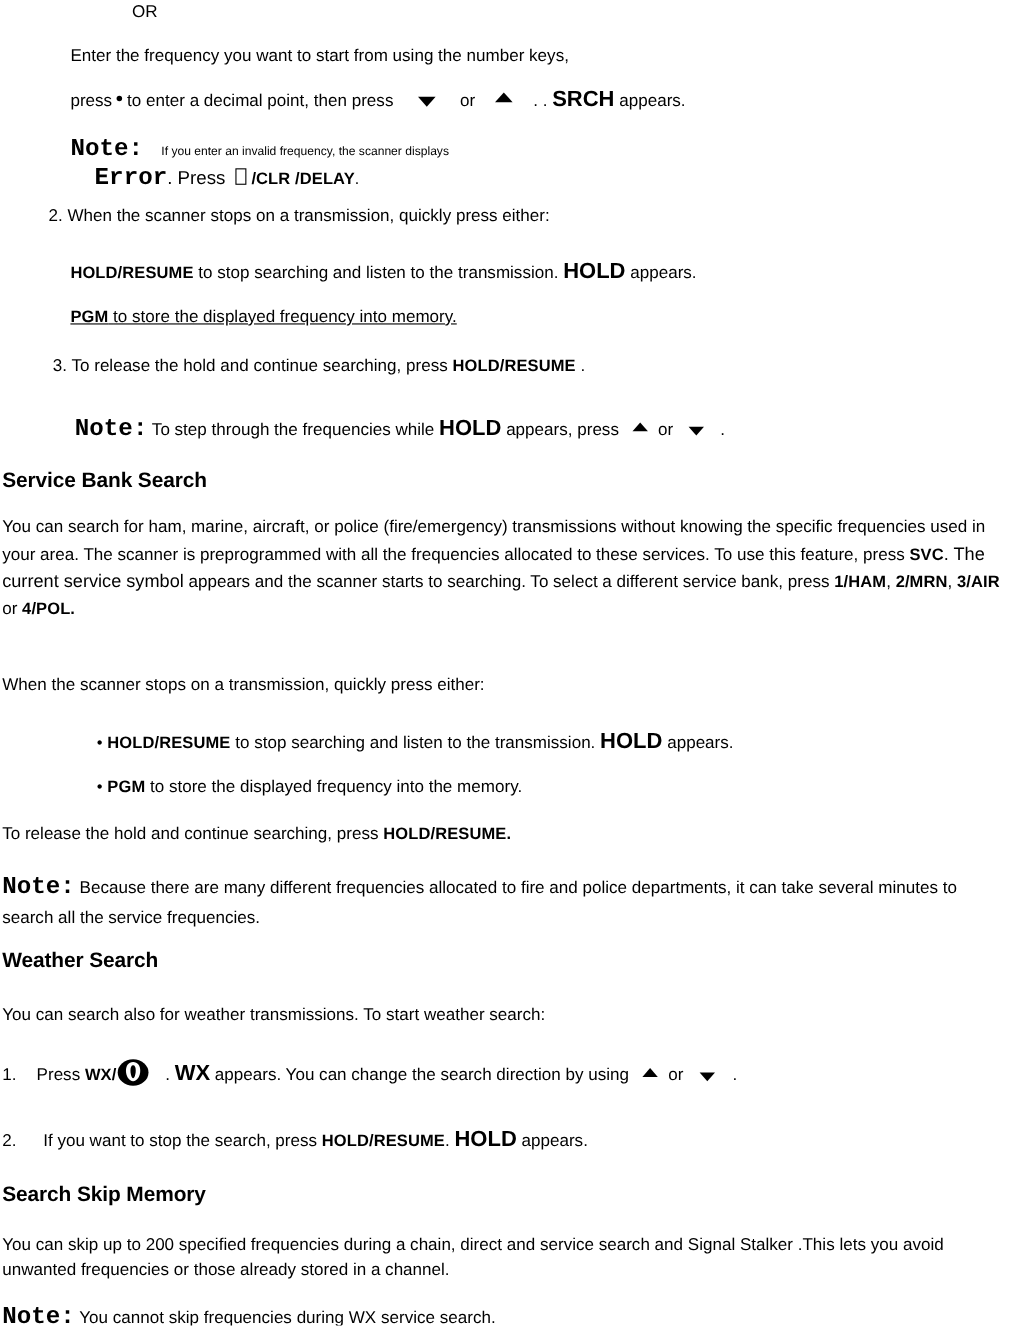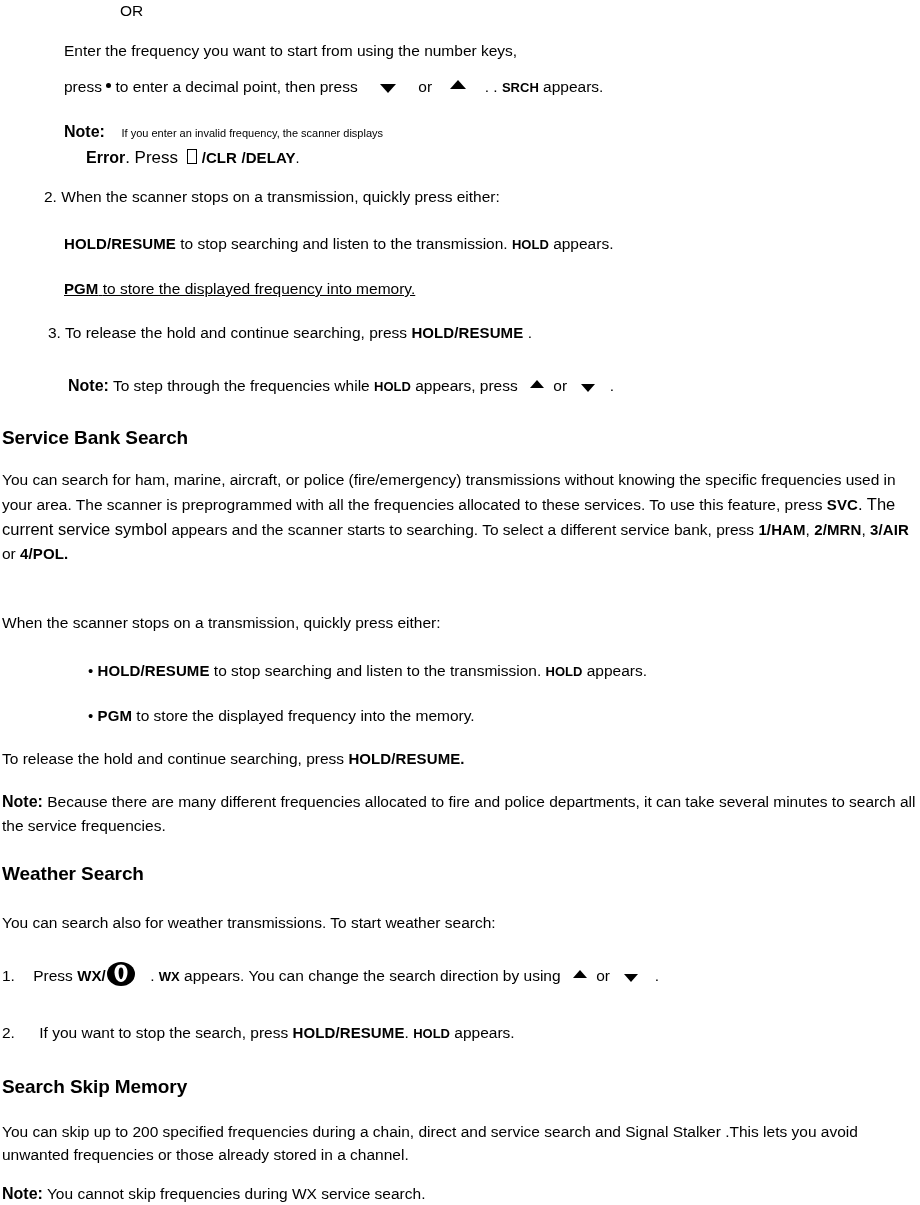--- a/index.html
+++ b/index.html
@@ -31,25 +31,26 @@
   .wrap {
     white-space: normal;
   }
   .small-bold {
     font-weight: bold;
     font-size: 15px;
     letter-spacing: 0.1px;
   }
   .big-bold {
     font-weight: bold;
-    font-size: 13px;
+    font-size: 20px;
   }
   .mid-bold {
     font-weight: bold;
-    font-size: 16px;
+    font-size: 22px;
+    font-family: Liberation Mono, monospace;
   }
   .heading {
     font-weight: bold;
     font-size: 19px;
     letter-spacing: -0.1px;
   }
   .serviceface {
     font-size: 16.5px;
   }
   

